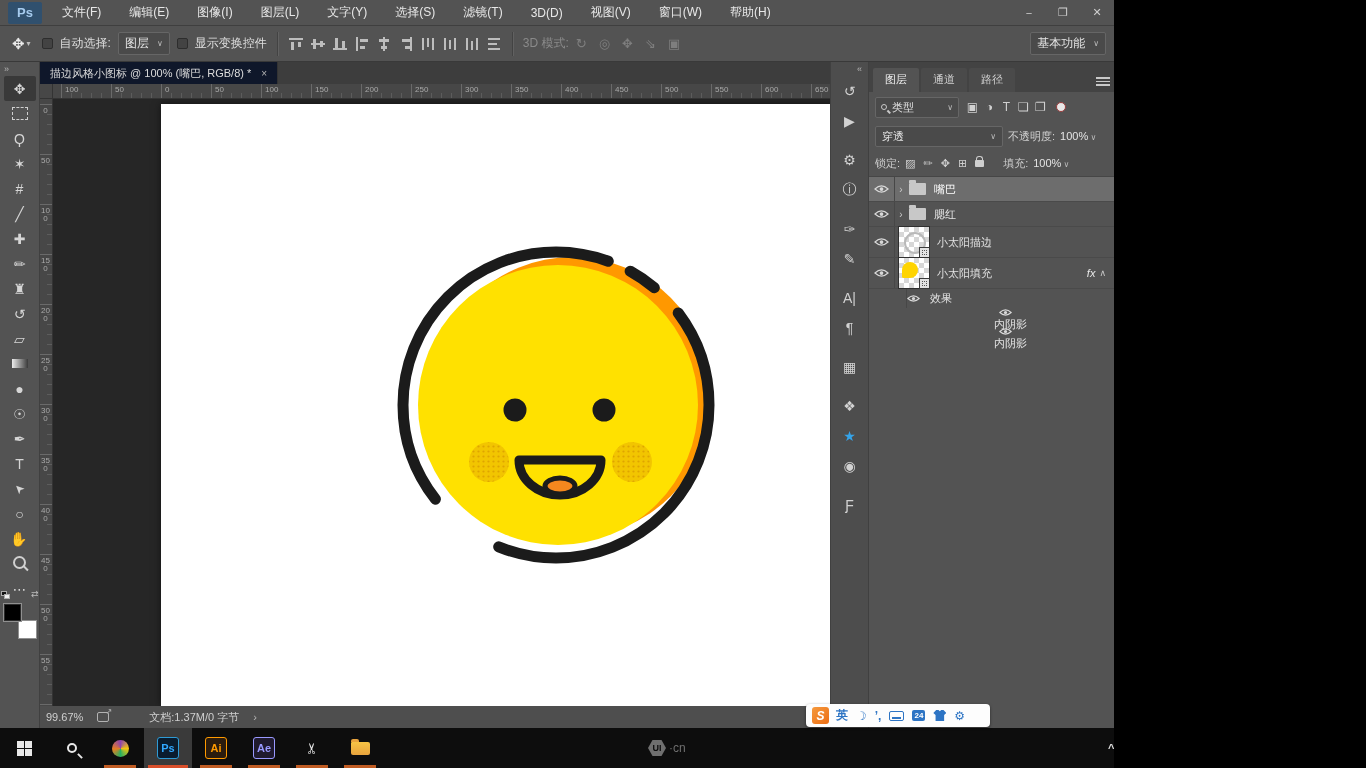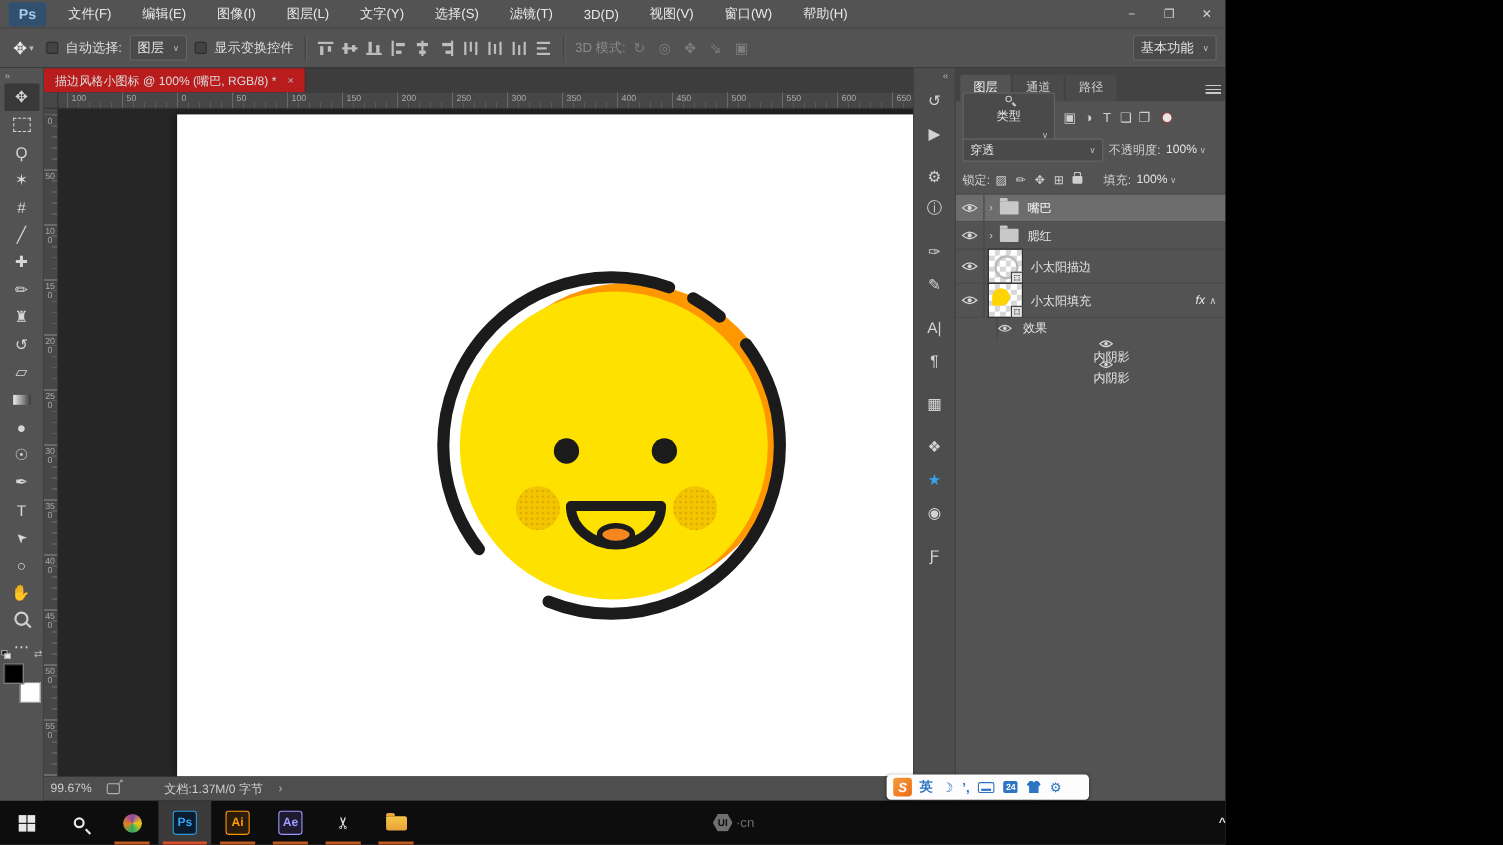--- a/index.html
+++ b/index.html
@@ -58,21 +58,21 @@
   .mini-pair{position:absolute;left:-2px;top:-12px;width:12px;height:10px;}
   .mini-pair i{position:absolute;width:6px;height:5px;border:1px solid #aaa;background:#111;}
   .mini-pair i+i{left:3px;top:3px;background:#eee;}
   .mini-swap{position:absolute;right:-2px;top:-14px;color:#bbb;font-size:9px;}
   .sw-bg{position:absolute;right:0;bottom:0;width:19px;height:19px;background:#fff;border:1px solid #909090;}
   .sw-fg{position:absolute;left:0;top:0;width:19px;height:19px;background:#000;border:1px solid #909090;box-shadow:0 0 0 1px #2c2c2c inset;}
 
   
   #docarea{flex:1;position:relative;background:#262626;overflow:hidden;}
   #tabbar{position:absolute;top:0;left:0;right:0;height:22px;background:#3d3d3d;display:flex;align-items:flex-end;}
-  .doctab{height:22px;background:#b91c1c;display:flex;align-items:center;gap:10px;padding:0 10px;font-size:11px;color:#dcdcdc;border-right:1px solid #333;}
+  .doctab{height:22px;background:#0f172a;display:flex;align-items:center;gap:10px;padding:0 10px;font-size:11px;color:#dcdcdc;border-right:1px solid #333;}
   .tabclose{color:#b5b5b5;font-size:10px;}
   #rulcorner{position:absolute;top:22px;left:0;width:13px;height:15px;background:#474747;border-right:1px solid #333;border-bottom:1px solid #333;}
   #rulerH{position:absolute;top:22px;left:13px;right:0;height:15px;background:#474747;border-bottom:1px solid #333;
     background-image:repeating-linear-gradient(90deg,#6a6a6a 0 1px,transparent 1px 50px),repeating-linear-gradient(90deg,#5c5c5c 0 1px,transparent 1px 10px);
     background-size:100% 100%,100% 5px;background-position:8px 0,8px 100%;background-repeat:no-repeat;}
   .rl{position:absolute;top:1px;font-size:8px;color:#a9a9a9;padding-left:2px;}
   #rulerV{position:absolute;top:37px;left:0;width:13px;bottom:22px;background:#474747;border-right:1px solid #333;
     background-image:repeating-linear-gradient(180deg,#6a6a6a 0 1px,transparent 1px 50px),repeating-linear-gradient(180deg,#5c5c5c 0 1px,transparent 1px 10px);
     background-size:100% 100%,5px 100%;background-position:0 5px,100% 5px;background-repeat:no-repeat;}
   .rlv{position:absolute;left:1px;width:9px;font-size:8px;line-height:8px;color:#a9a9a9;word-break:break-all;text-align:center;}
@@ -92,21 +92,21 @@
   .dicon.blue{color:#35a3e8;}
 
   
   #layers{width:246px;background:#535353;border-left:1px solid #404040;position:relative;font-size:11px;flex:none;}
   #ptabs{display:flex;align-items:flex-end;height:30px;background:#434343;padding:6px 4px 0 4px;gap:2px;}
   .ptab{padding:4px 12px 5px;background:#4a4a4a;color:#cfcfcf;border-radius:2px 2px 0 0;}
   .ptab.active{background:#535353;color:#f0f0f0;}
   .pmenu{margin-left:auto;margin-bottom:6px;width:14px;height:9px;background:repeating-linear-gradient(#c9c9c9 0 1.5px,transparent 1.5px 3.5px);}
   .prow{display:flex;align-items:center;padding:0 6px;gap:5px;}
   #filterrow{height:30px;}
-  .searchbox{display:flex;align-items:center;gap:5px;background:#4a4a4a;border:1px solid #666;border-radius:2px;padding:2px 5px;width:84px;color:#e2e2e2;flex-direction:column;}
+  .searchbox{display:flex;align-items:center;gap:5px;background:#4a4a4a;border:1px solid #666;border-radius:2px;padding:2px 5px;width:84px;color:#e2e2e2;}
   .searchbox::after{content:"∨";font-size:8px;color:#bbb;margin-left:auto;}
   .mag{width:6px;height:6px;border:1.5px solid #c9c9c9;border-radius:50%;position:relative;flex:none;}
   .mag::after{content:"";position:absolute;width:4px;height:1.5px;background:#c9c9c9;left:5px;top:6px;transform:rotate(45deg);}
   .ficon{width:17px;text-align:center;color:#d0d0d0;font-size:12px;}
   .ftoggle{width:10px;height:10px;border-radius:50%;background:#e8e8e8;border:1px solid #9b3c3c;margin-left:2px;}
   #blendrow{height:28px;}
   .blenddd{width:128px;justify-content:flex-start;}
   .blenddd::after{margin-left:auto;}
   .opval{color:#e4e4e4;}
   .opval::after{content:" ∨";font-size:8px;color:#bbb;}

